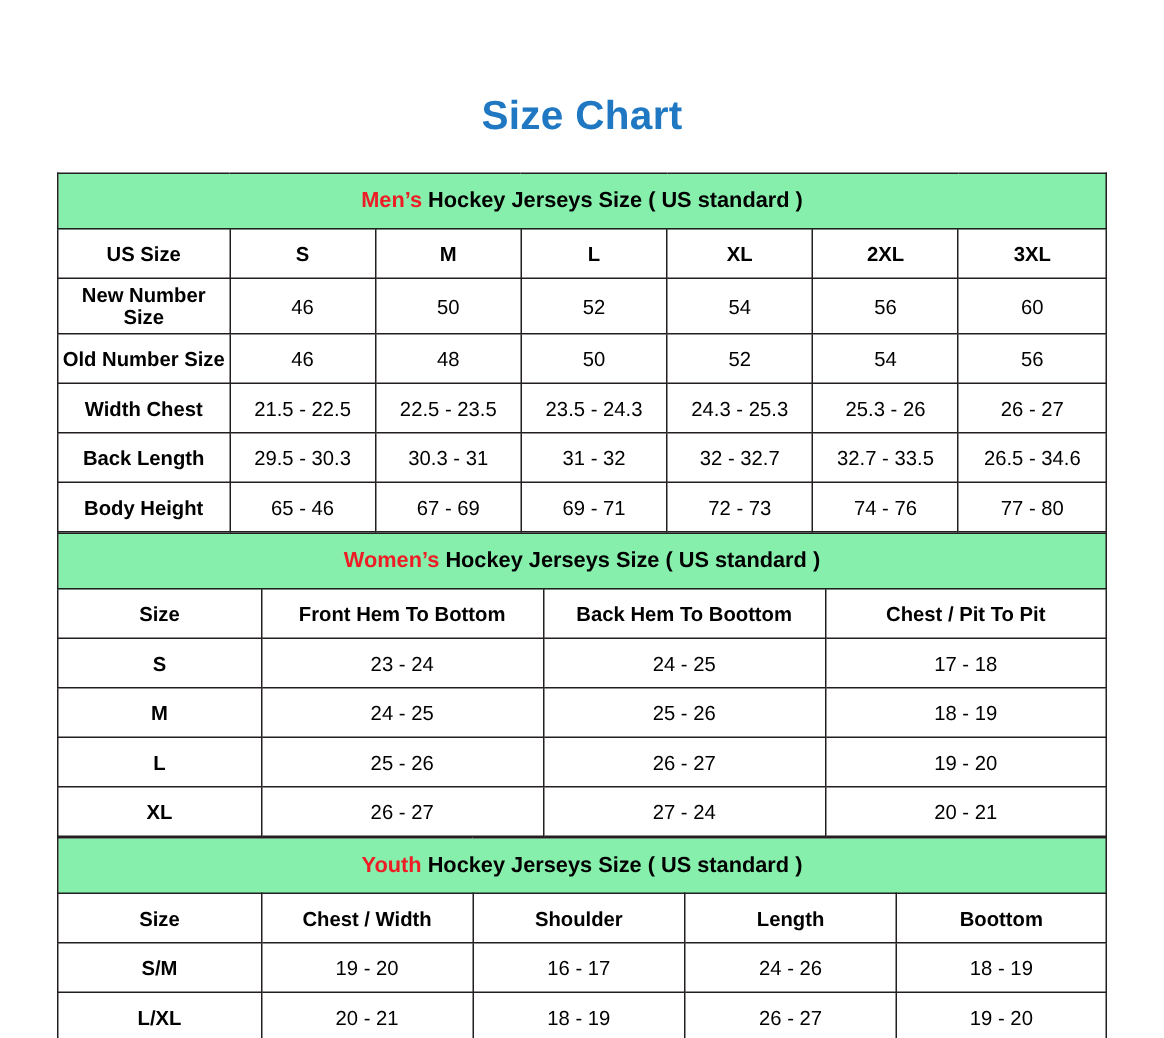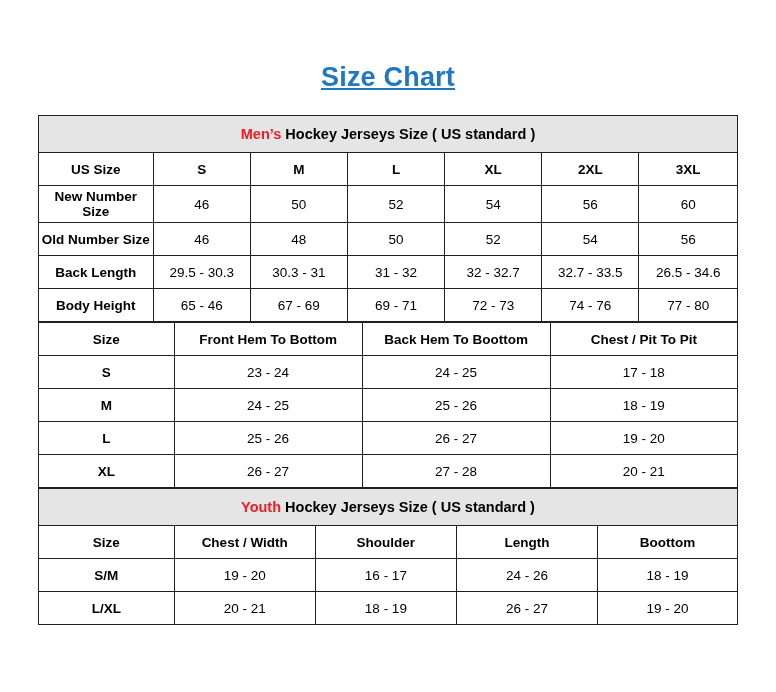--- a/index.html
+++ b/index.html
@@ -19,21 +19,20 @@
     height: 692px;
     box-sizing: border-box;
   }
   .title {
     text-align: center;
     color: #1f78c1;
     font-size: 27px;
     font-weight: bold;
     padding-top: 62px;
     letter-spacing: 0.2px;
-    text-decoration: underline;
   }
   .tables {
     margin: 22px auto 0 auto;
     width: 700px;
   }
   table {
     border-collapse: collapse;
     width: 100%;
     table-layout: fixed;
   }
@@ -41,21 +40,21 @@
     border: 1px solid #231f20;
     font-size: 13.5px;
     color: #000000;
     text-align: center;
     vertical-align: middle;
     height: 26px;
     padding: 3px 2px;
     font-weight: normal;
   }
   .band td {
-    background: #e5e5e5;
+    background: #86efac;
     font-weight: bold;
     font-size: 14.5px;
     height: 30px;
   }
   .band .accent {
     color: #ee1c25;
   }
   .hdr td {
     font-weight: bold;
     text-align: center;
@@ -111,20 +110,29 @@
         <tr>
           <td class="rowlabel">Old Number Size</td>
           <td>46</td>
           <td>48</td>
           <td>50</td>
           <td>52</td>
           <td>54</td>
           <td>56</td>
         </tr>
         <tr>
+          <td class="rowlabel">Width Chest</td>
+          <td>21.5 - 22.5</td>
+          <td>22.5 - 23.5</td>
+          <td>23.5 - 24.3</td>
+          <td>24.3 - 25.3</td>
+          <td>25.3 - 26</td>
+          <td>26 - 27</td>
+        </tr>
+        <tr>
           <td class="rowlabel">Back Length</td>
           <td>29.5 - 30.3</td>
           <td>30.3 - 31</td>
           <td>31 - 32</td>
           <td>32 - 32.7</td>
           <td>32.7 - 33.5</td>
           <td>26.5 - 34.6</td>
         </tr>
         <tr>
           <td class="rowlabel">Body Height</td>
@@ -139,20 +147,23 @@
     </table>
 
     <table>
       <colgroup>
         <col style="width:19.4%">
           <col style="width:26.9%">
           <col style="width:26.9%">
           <col style="width:26.8%">
       </colgroup>
       <tbody>
+        <tr class="band">
+          <td colspan="4"><span class="accent">Women’s</span><span> Hockey Jerseys Size ( US standard )</span></td>
+        </tr>
         <tr class="hdr">
           <td>Size</td>
           <td>Front Hem To Bottom</td>
           <td>Back Hem To Boottom</td>
           <td>Chest / Pit To Pit</td>
         </tr>
         <tr>
           <td class="bold">S</td>
           <td>23 - 24</td>
           <td>24 - 25</td>
@@ -166,21 +177,21 @@
         </tr>
         <tr>
           <td class="bold">L</td>
           <td>25 - 26</td>
           <td>26 - 27</td>
           <td>19 - 20</td>
         </tr>
         <tr>
           <td class="bold">XL</td>
           <td>26 - 27</td>
-          <td>27 - 28</td>
+          <td>27 - 24</td>
           <td>20 - 21</td>
         </tr>
       </tbody>
     </table>
 
     <table>
       <colgroup>
         <col style="width:19.4%">
           <col style="width:20.2%">
           <col style="width:20.2%">

